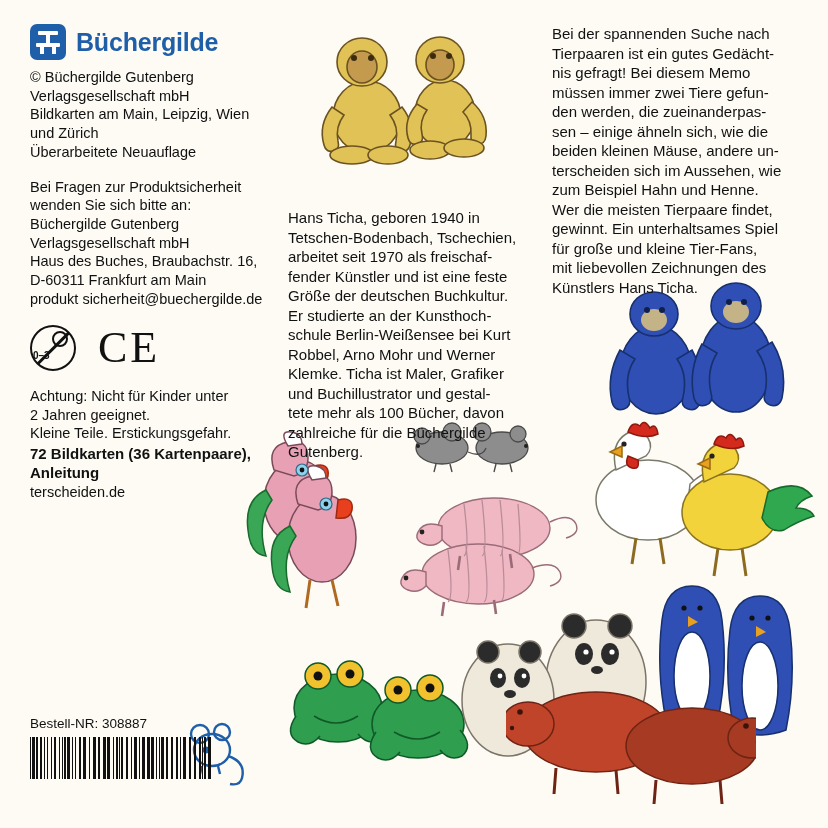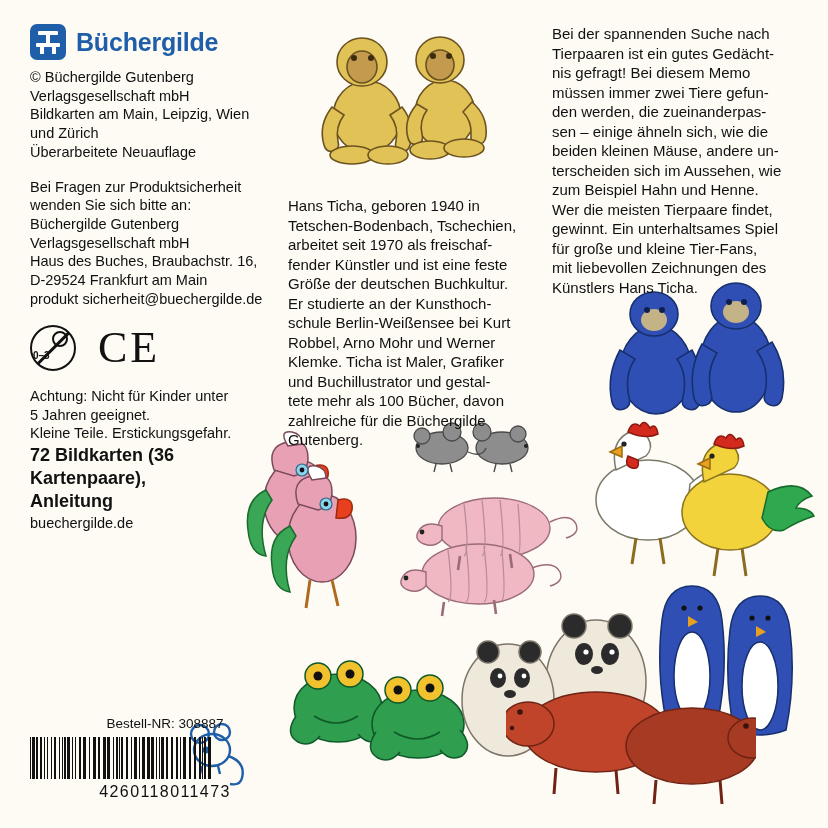--- a/index.html
+++ b/index.html
@@ -25,21 +25,21 @@
   
   .col-left {
     position: absolute;
     left: 30px;
     top: 24px;
     width: 248px;
   }
   .col-mid {
     position: absolute;
     left: 288px;
-    top: 24px;
+    top: 36px;
     width: 250px;
   }
   .col-right {
     position: absolute;
     left: 552px;
     top: 24px;
     width: 250px;
   }
 
   
@@ -127,21 +127,21 @@
     font-size: 15px;
     font-weight: 700;
     margin-bottom: 1px;
   }
   .warn {
     font-size: 14.5px;
     line-height: 1.29;
     margin-bottom: 0;
   }
   .cards-line {
-    font-size: 18px;
+    font-size: 15px;
     font-weight: 700;
     line-height: 1.29;
     margin-top: 1px;
   }
   .web-line {
     font-size: 14.5px;
     line-height: 1.29;
     margin-top: 0;
   }
 
@@ -202,21 +202,20 @@
   .ce-c, .ce-e {
     font-weight: 400;
   }
 
   
   .barcode-area {
     position: absolute;
     left: 30px;
     top: 716px;
     width: 270px;
-    text-align: center;
   }
   .bestell {
     font-size: 13.5px;
     margin-bottom: 6px;
   }
   .bars {
     display: flex;
     align-items: flex-end;
     height: 42px;
     gap: 0;
@@ -516,43 +515,43 @@
 Bildkarten am Main, Leipzig, Wien
 und Zürich
 Überarbeitete Neuauflage</p>
 
 
     <p class="blk" style="white-space:pre-line;">Bei Fragen zur Produktsicherheit
 wenden Sie sich bitte an:
 Büchergilde Gutenberg
 Verlagsgesellschaft mbH
 Haus des Buches, Braubachstr. 16,
-D-29524 Frankfurt am Main
+D-60311 Frankfurt am Main
 produkt sicherheit@buechergilde.de</p>
 
 
     <div class="marks">
       <div class="no03">
         <span class="circle"></span>
         <span class="face"></span>
         <span class="label">0–3</span>
         <span class="slash"></span>
       </div>
       <div class="ce">
         <span class="ce-c">C</span>
           <span class="ce-e">E</span>
       </div>
     </div>
 
     <p class="warn" style="white-space:pre-line;">Achtung: Nicht für Kinder unter
-5 Jahren geeignet.
+2 Jahren geeignet.
 Kleine Teile. Erstickungsgefahr.</p>
     <div class="cards-line" style="white-space:pre-line;">72 Bildkarten (36 Kartenpaare),
 Anleitung</div>
-    <div class="web-line">buechergilde.de</div>
+    <div class="web-line">terscheiden.de</div>
   </div>
 
   <div class="col-mid">
     <div style="height:172px;"></div>
     <p class="blk" style="white-space:pre-line;">Hans Ticha, geboren 1940 in
 Tetschen-Bodenbach, Tschechien,
 arbeitet seit 1970 als freischaf-
 fender Künstler und ist eine feste
 Größe der deutschen Buchkultur.
 Er studierte an der Kunsthoch-
@@ -670,16 +669,15 @@
         <i style="width: 2px; background: rgb(17, 17, 17);"></i>
         <i style="width: 3px; background: transparent;"></i>
         <i style="width: 2px; background: rgb(17, 17, 17);"></i>
         <i style="width: 1px; background: transparent;"></i>
         <i style="width: 1px; background: rgb(17, 17, 17);"></i>
         <i style="width: 1px; background: transparent;"></i>
         <i style="width: 2px; background: rgb(17, 17, 17);"></i>
         <i style="width: 2px; background: transparent;"></i>
         <i style="width: 3px; background: rgb(17, 17, 17);"></i>
       </div>
-    <div class="ean">4260118011473</div>
   </div>
 
 </div>
 
 </body></html>

